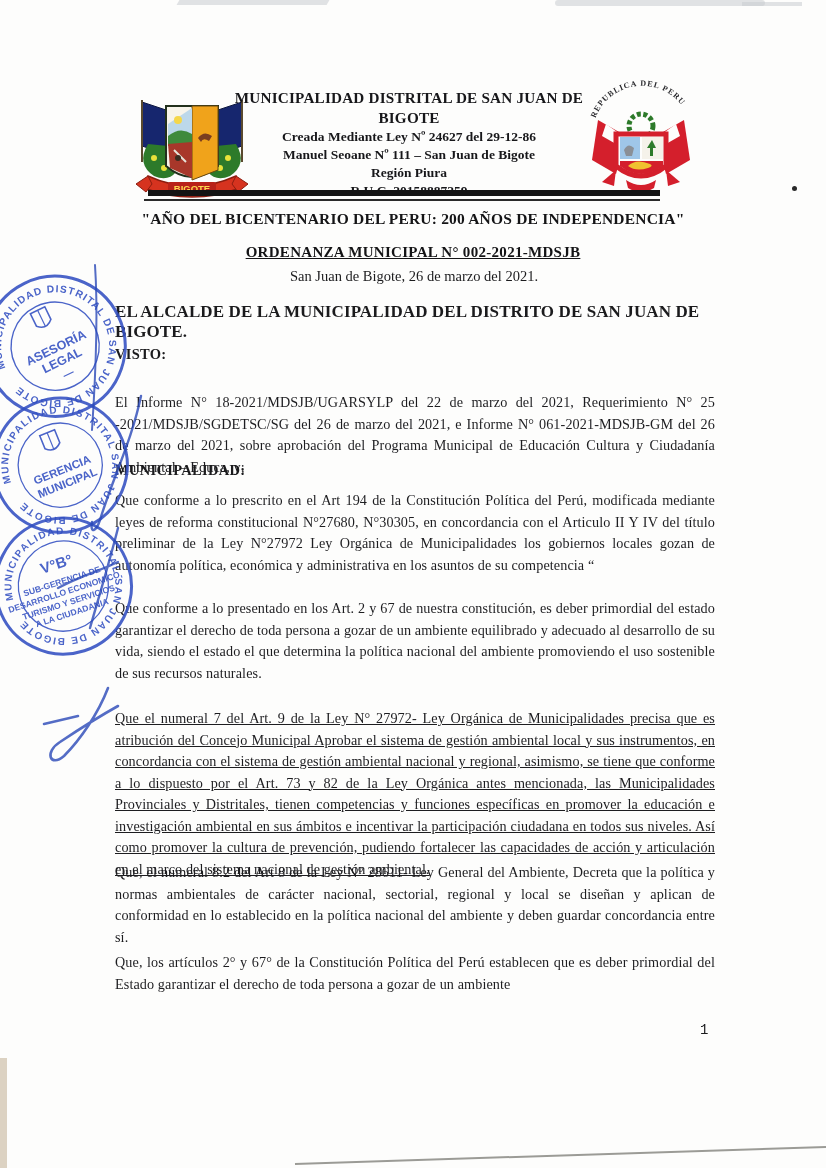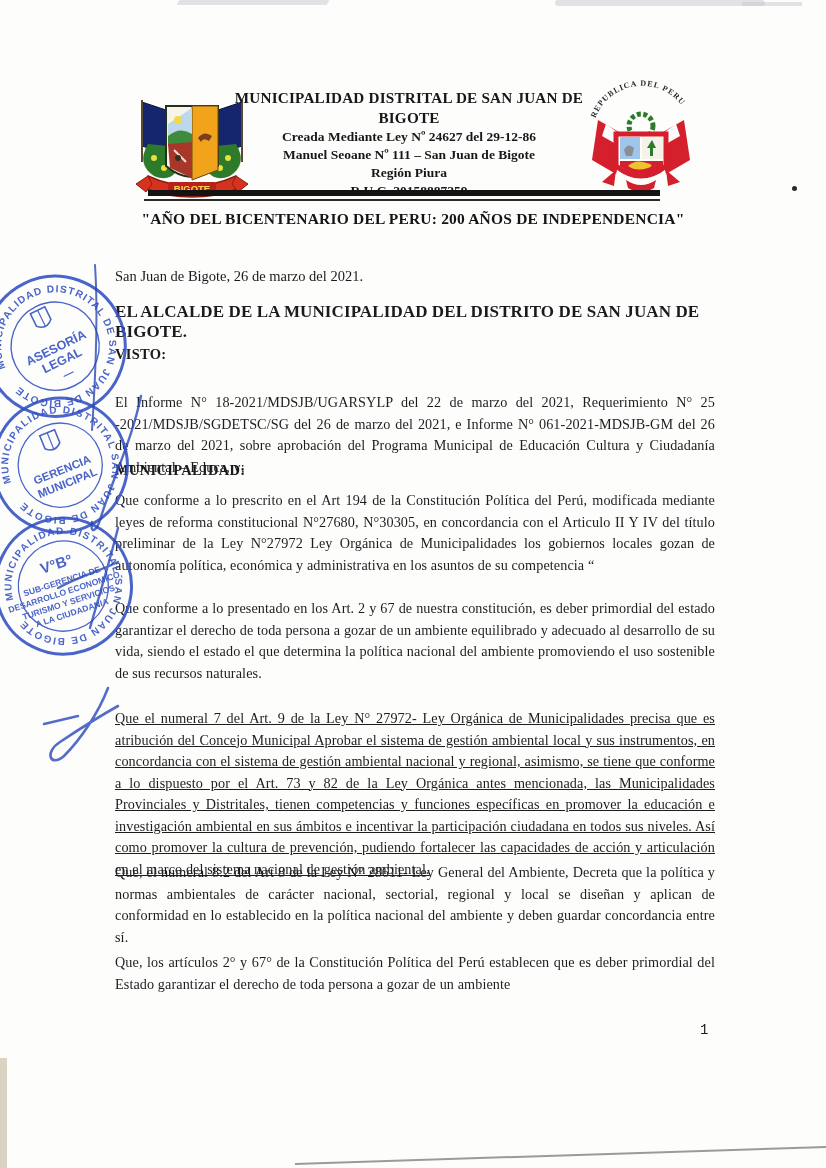--- a/index.html
+++ b/index.html
@@ -22,21 +22,21 @@
   
   .motto{
     position:absolute;left:110px;top:210px;width:606px;text-align:center;
     font-weight:bold;font-size:15.5px;letter-spacing:.2px;color:#141416;
   }
   .ordinance{
     position:absolute;left:110px;top:244px;width:606px;text-align:center;
     font-weight:bold;font-size:15px;text-decoration:underline;color:#141416;letter-spacing:.3px;
   }
   .date-line{
-    position:absolute;left:115px;top:268px;width:598px;text-align:left;font-size:14.5px;
+    position:absolute;left:115px;top:268px;width:598px;text-align:center;font-size:14.5px;
   }
   
   .addressee{position:absolute;left:115px;top:302px;width:610px;font-weight:bold;font-size:17px;letter-spacing:.1px;}
   .section-h{position:absolute;left:115px;font-weight:bold;font-size:14.5px;letter-spacing:.3px;}
   .visto-h{top:346px;}
   .considerando-h{top:462px;}
   .para{
     position:absolute;left:115px;width:600px;margin:0;text-align:justify;
     font-size:14.2px;line-height:21.5px;letter-spacing:.1px;color:#1d1d20;
   }
@@ -134,20 +134,21 @@
 
     <path d="M40,92 L26,104 L38,108 Z" fill="#d41f2c"></path>
     <path d="M90,92 L104,104 L92,108 Z" fill="#d41f2c"></path>
     <path d="M50,102 Q65,112 80,102 L78,110 Q65,118 52,110 Z" fill="#d41f2c"></path>
   </svg>
 
   <div class="rule-thick"></div>
   <div class="rule-thin"></div>
 
   <div class="motto">"AÑO DEL BICENTENARIO DEL PERU: 200 AÑOS DE INDEPENDENCIA"</div>
+  <div class="ordinance">ORDENANZA MUNICIPAL N° 002-2021-MDSJB</div>
   <div class="date-line">San Juan de Bigote, 26 de marzo del 2021.</div>
 
   <div class="addressee">EL ALCALDE DE LA MUNICIPALIDAD DEL DISTRITO DE SAN JUAN DE BIGOTE.</div>
   <div class="section-h visto-h">VISTO:</div>
   <p class="para visto-p">El Informe N° 18-2021/MDSJB/UGARSYLP del 22 de marzo del 2021, Requerimiento N° 25 -2021/MDSJB/SGDETSC/SG del 26 de marzo del 2021, e Informe N° 061-2021-MDSJB-GM del 26 de marzo del 2021, sobre aprobación del Programa Municipal de Educación Cultura y Ciudadanía Ambiental – Educa, y;</p>
   <div class="section-h considerando-h">MUNICIPALIDAD:</div>
   <p class="para p1">Que conforme a lo prescrito en el Art 194 de la Constitución Política del Perú, modificada mediante leyes de reforma constitucional N°27680, N°30305, en concordancia con el Articulo II Y IV del título preliminar de la Ley N°27972 Ley Orgánica de Municipalidades los gobiernos locales gozan de autonomía política, económica y administrativa en los asuntos de su competencia “</p>
   <p class="para p2">Que conforme a lo presentado en los Art. 2 y 67 de nuestra constitución, es deber primordial del estado garantizar el derecho de toda persona a gozar de un ambiente equilibrado y adecuado al desarrollo de su vida, siendo el estado el que determina la política nacional del ambiente promoviendo el uso sostenible de sus recursos naturales.</p>
   <p class="para p3">Que el numeral 7 del Art. 9 de la Ley N° 27972- Ley Orgánica de Municipalidades precisa que es atribución del Concejo Municipal Aprobar el sistema de gestión ambiental local y sus instrumentos, en concordancia con el sistema de gestión ambiental nacional y regional, asimismo, se tiene que conforme a lo dispuesto por el Art. 73 y 82 de la Ley Orgánica antes mencionada, las Municipalidades Provinciales y Distritales, tienen competencias y funciones específicas en promover la educación e investigación ambiental en sus ámbitos e incentivar la participación ciudadana en todos sus niveles. Así como promover la cultura de prevención, pudiendo fortalecer las capacidades de acción y articulación en el marco del sistema nacional de gestión ambiental.</p>
   <p class="para p4">Que, el numeral 8.2 del Art 8 de la Ley N° 28611- Ley General del Ambiente, Decreta que la política y normas ambientales de carácter nacional, sectorial, regional y local se diseñan y aplican de conformidad en lo establecido en la política nacional del ambiente y deben guardar concordancia entre sí.</p>

